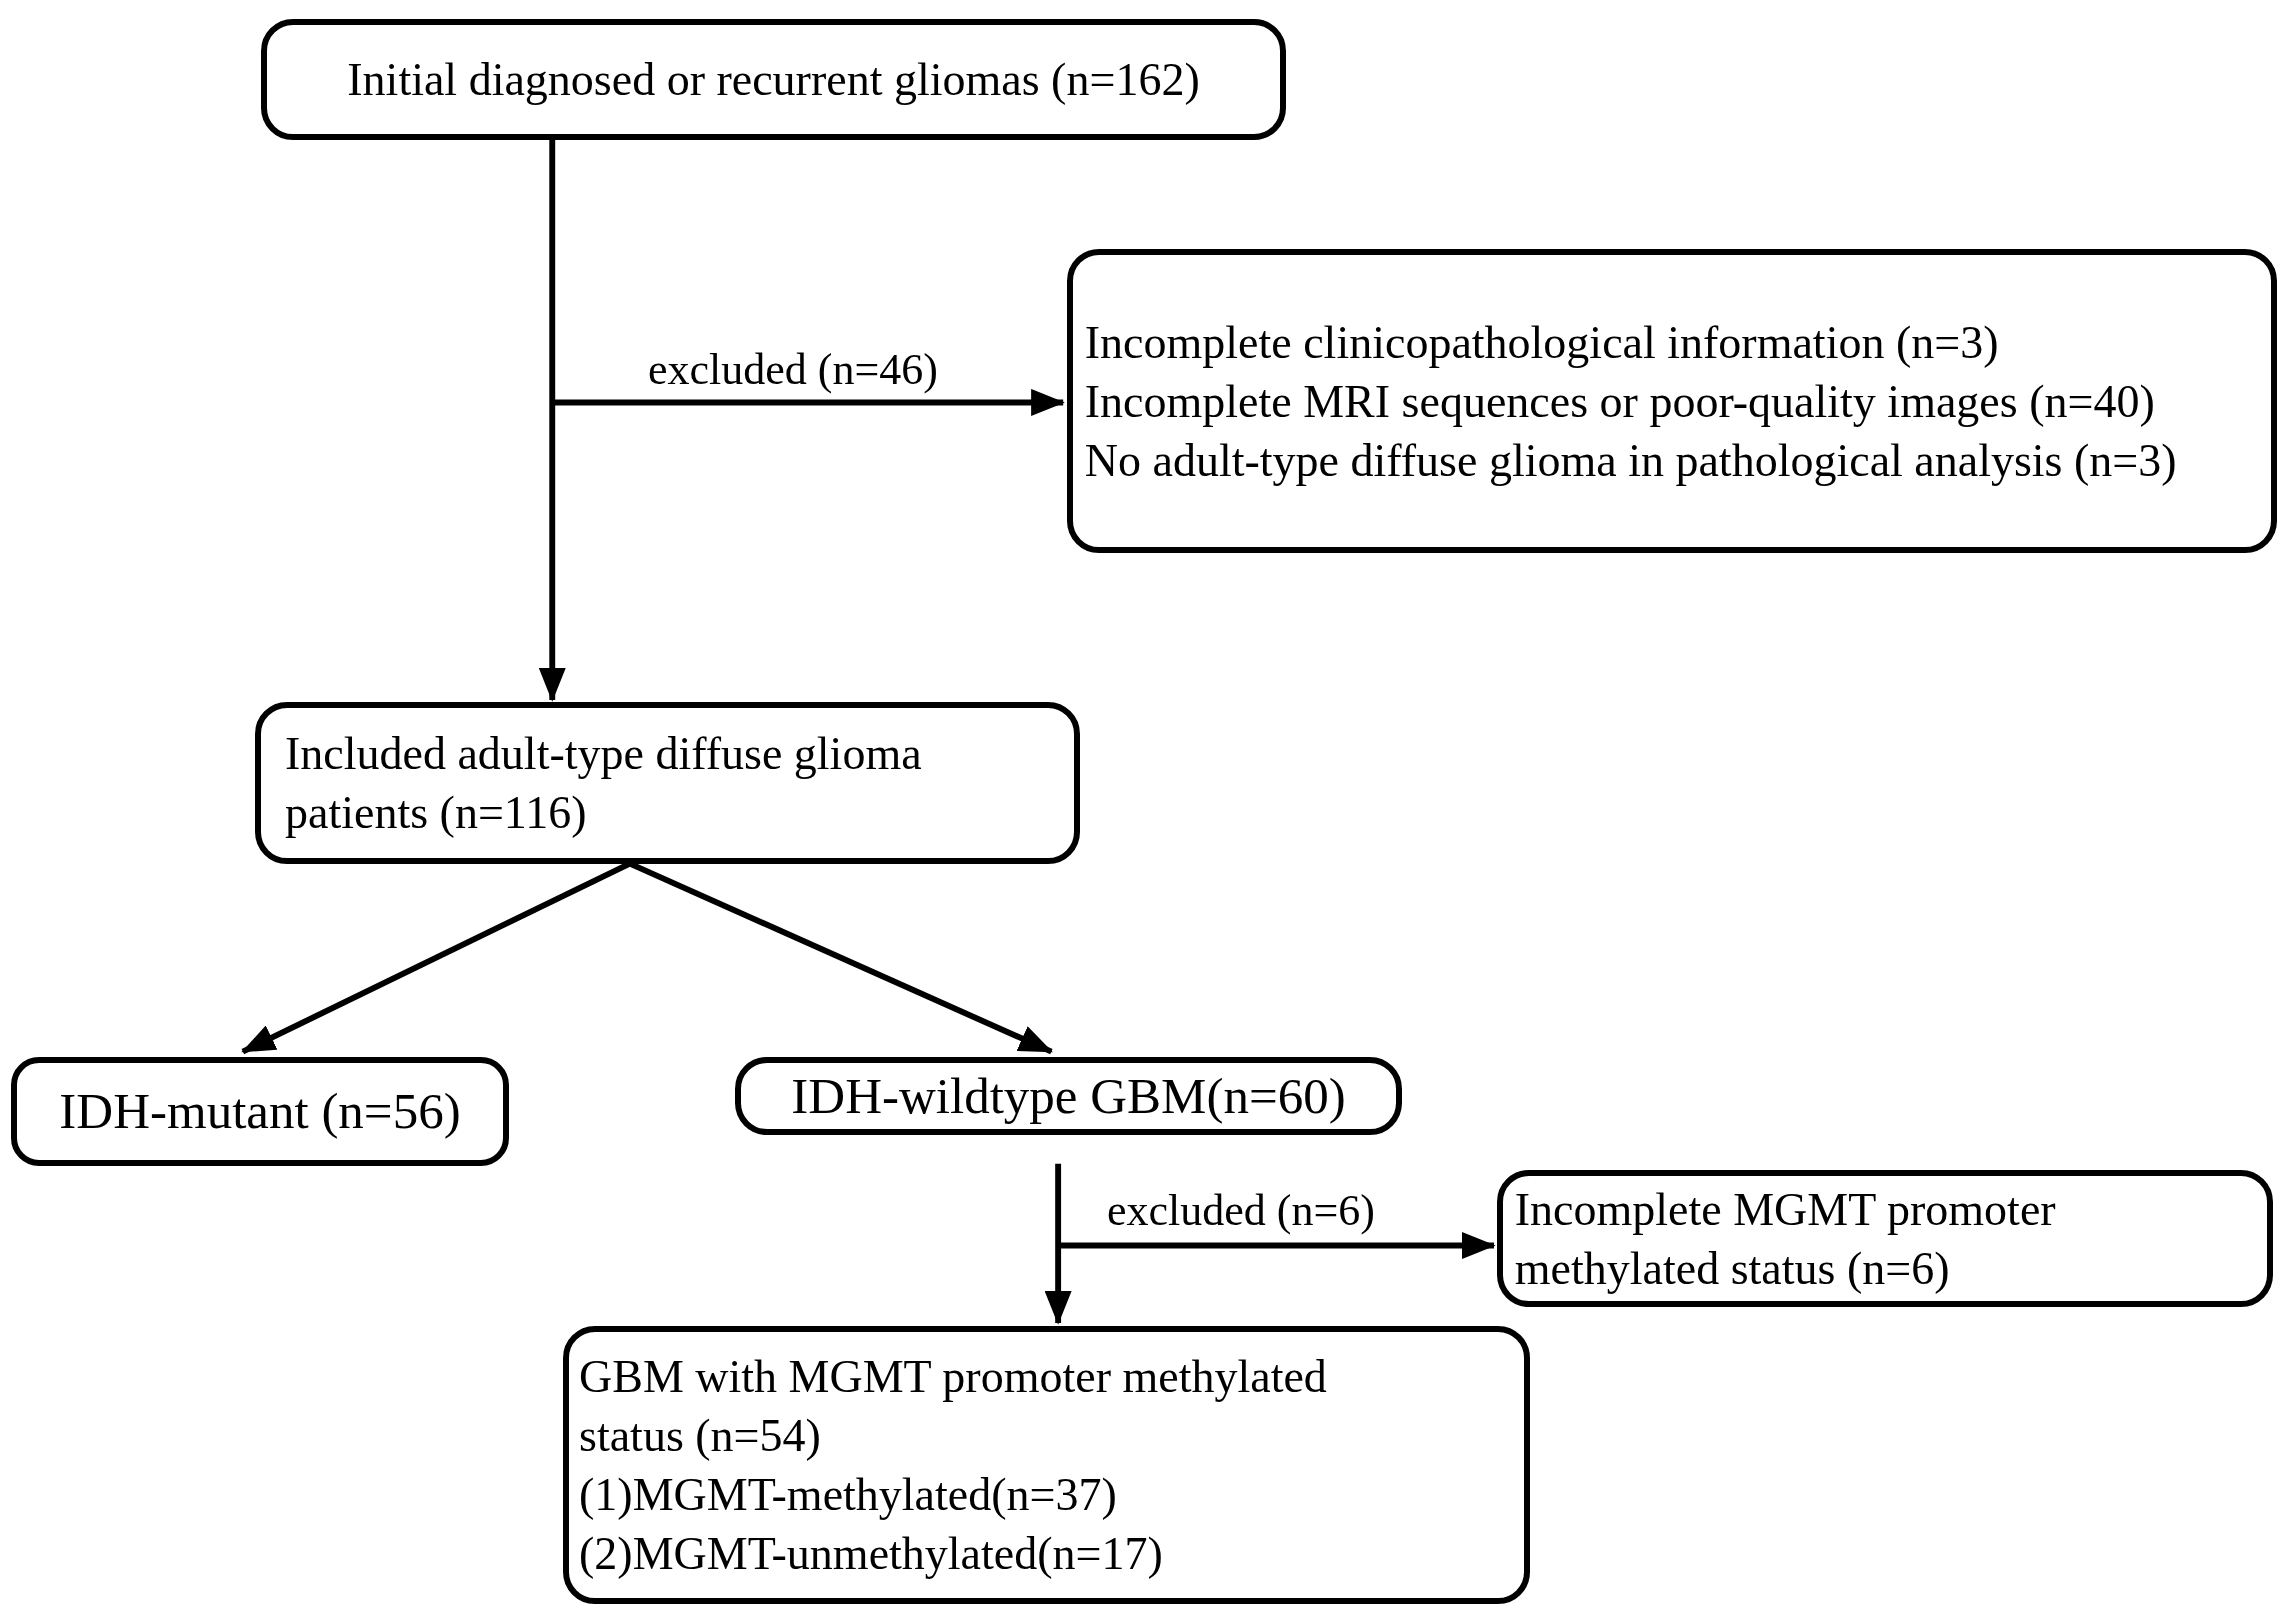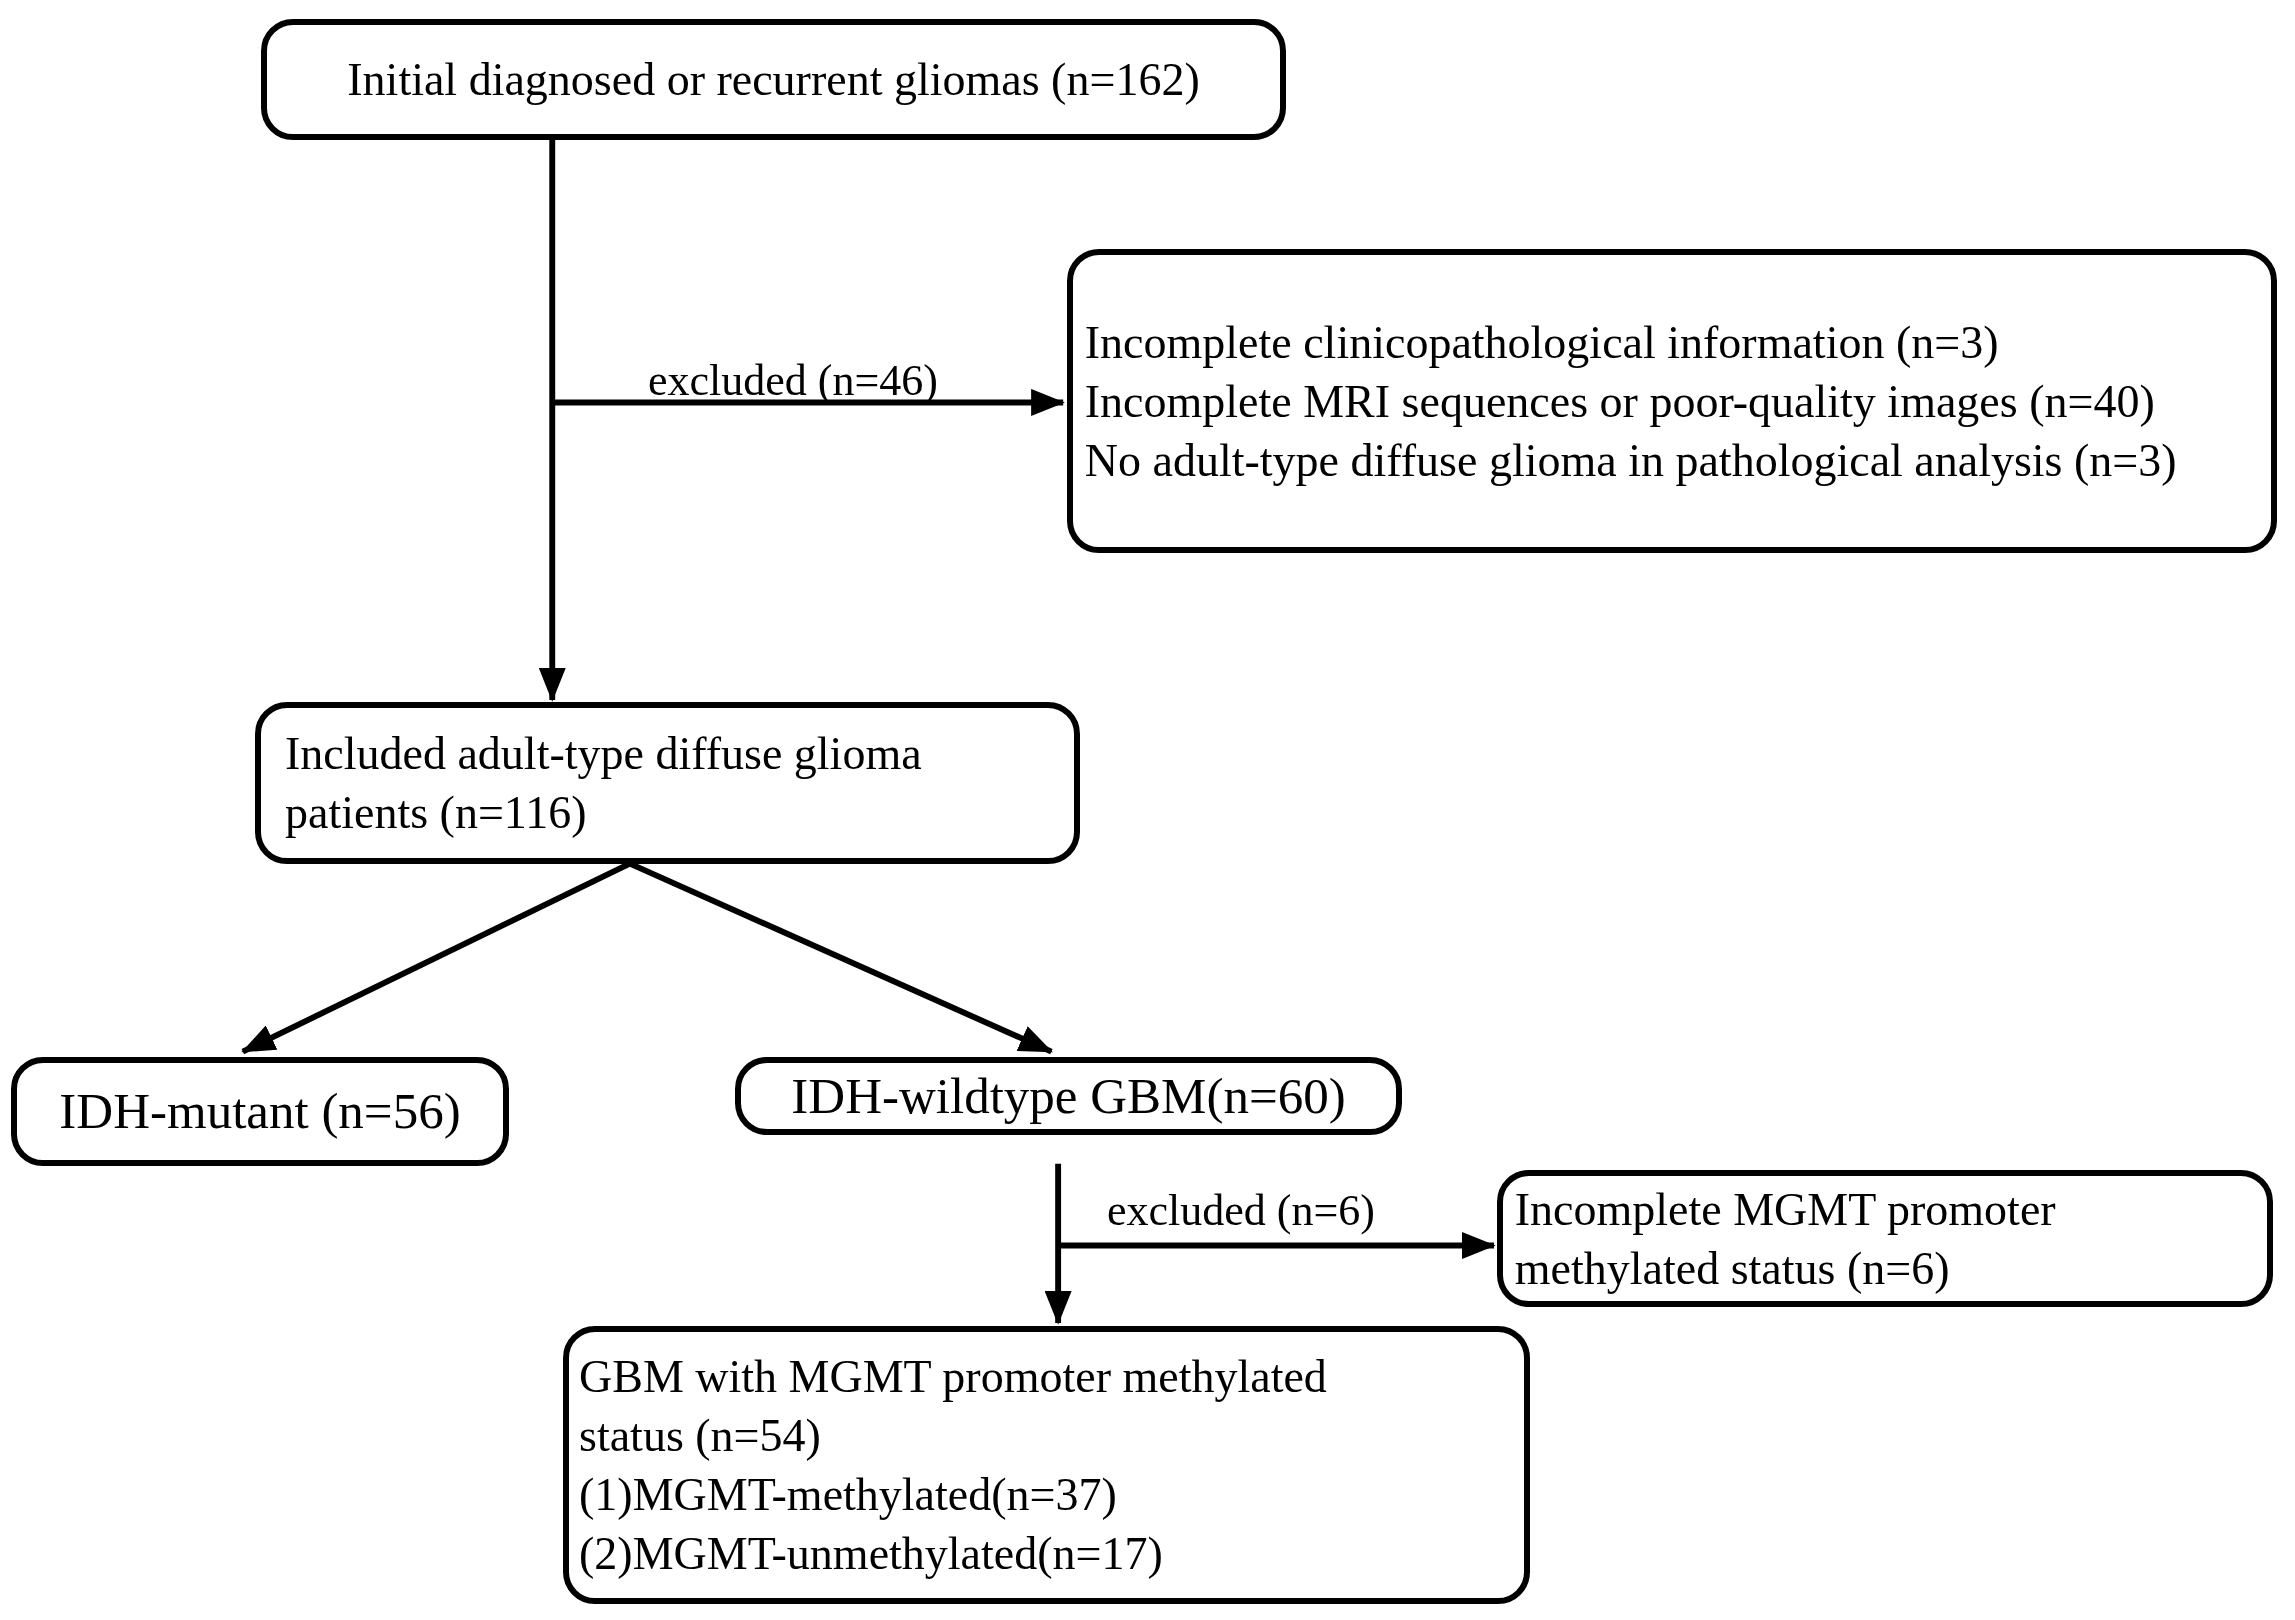--- a/index.html
+++ b/index.html
@@ -51,26 +51,26 @@
     transform: translateX(-50%);
     font-size: 44px;
     line-height: 47px;
     white-space: nowrap;
   }
 
   
   #node-initial        { left: 261px;  top: 18.6px;   width: 1025px; height: 121px; }
   #node-exclusion      { left: 1067px; top: 249px;  width: 1210px; height: 304px; padding-left: 11.8px; }
   #node-included       { left: 255px;  top: 702px;  width: 825px;  height: 162px; padding-left: 24px; }
-  #node-idh-mutant     { left: 11px;   top: 1057px; width: 498px;  height: 109px; }
+  #node-idh-mutant     { left: 11px;   top: 1057px; width: 498px;  height: 109px; border-radius: 28px; }
   #node-idh-wildtype   { left: 735px;  top: 1057px; width: 667px;  height: 78px; }
   #node-mgmt-exclusion { left: 1497px; top: 1170px; width: 776px;  height: 137px; padding-left: 11.8px; }
   #node-gbm-mgmt       { left: 563px;  top: 1326px; width: 967px; height: 278px; padding-left: 10px; }
 
-  #label-excluded-46 { left: 793px;  top: 357px; }
+  #label-excluded-46 { left: 793px;  top: 346px; }
   #label-excluded-6  { left: 1241px; top: 1187px; }
 </style>
 </head>
 <body>
 
 <div id="canvas">
 
   <svg id="edges" viewBox="0 0 2722 1922" xmlns="http://www.w3.org/2000/svg">
     <defs>
       <marker id="arrowhead" markerUnits="userSpaceOnUse" markerWidth="40" markerHeight="32" refX="38" refY="16" orient="auto">

